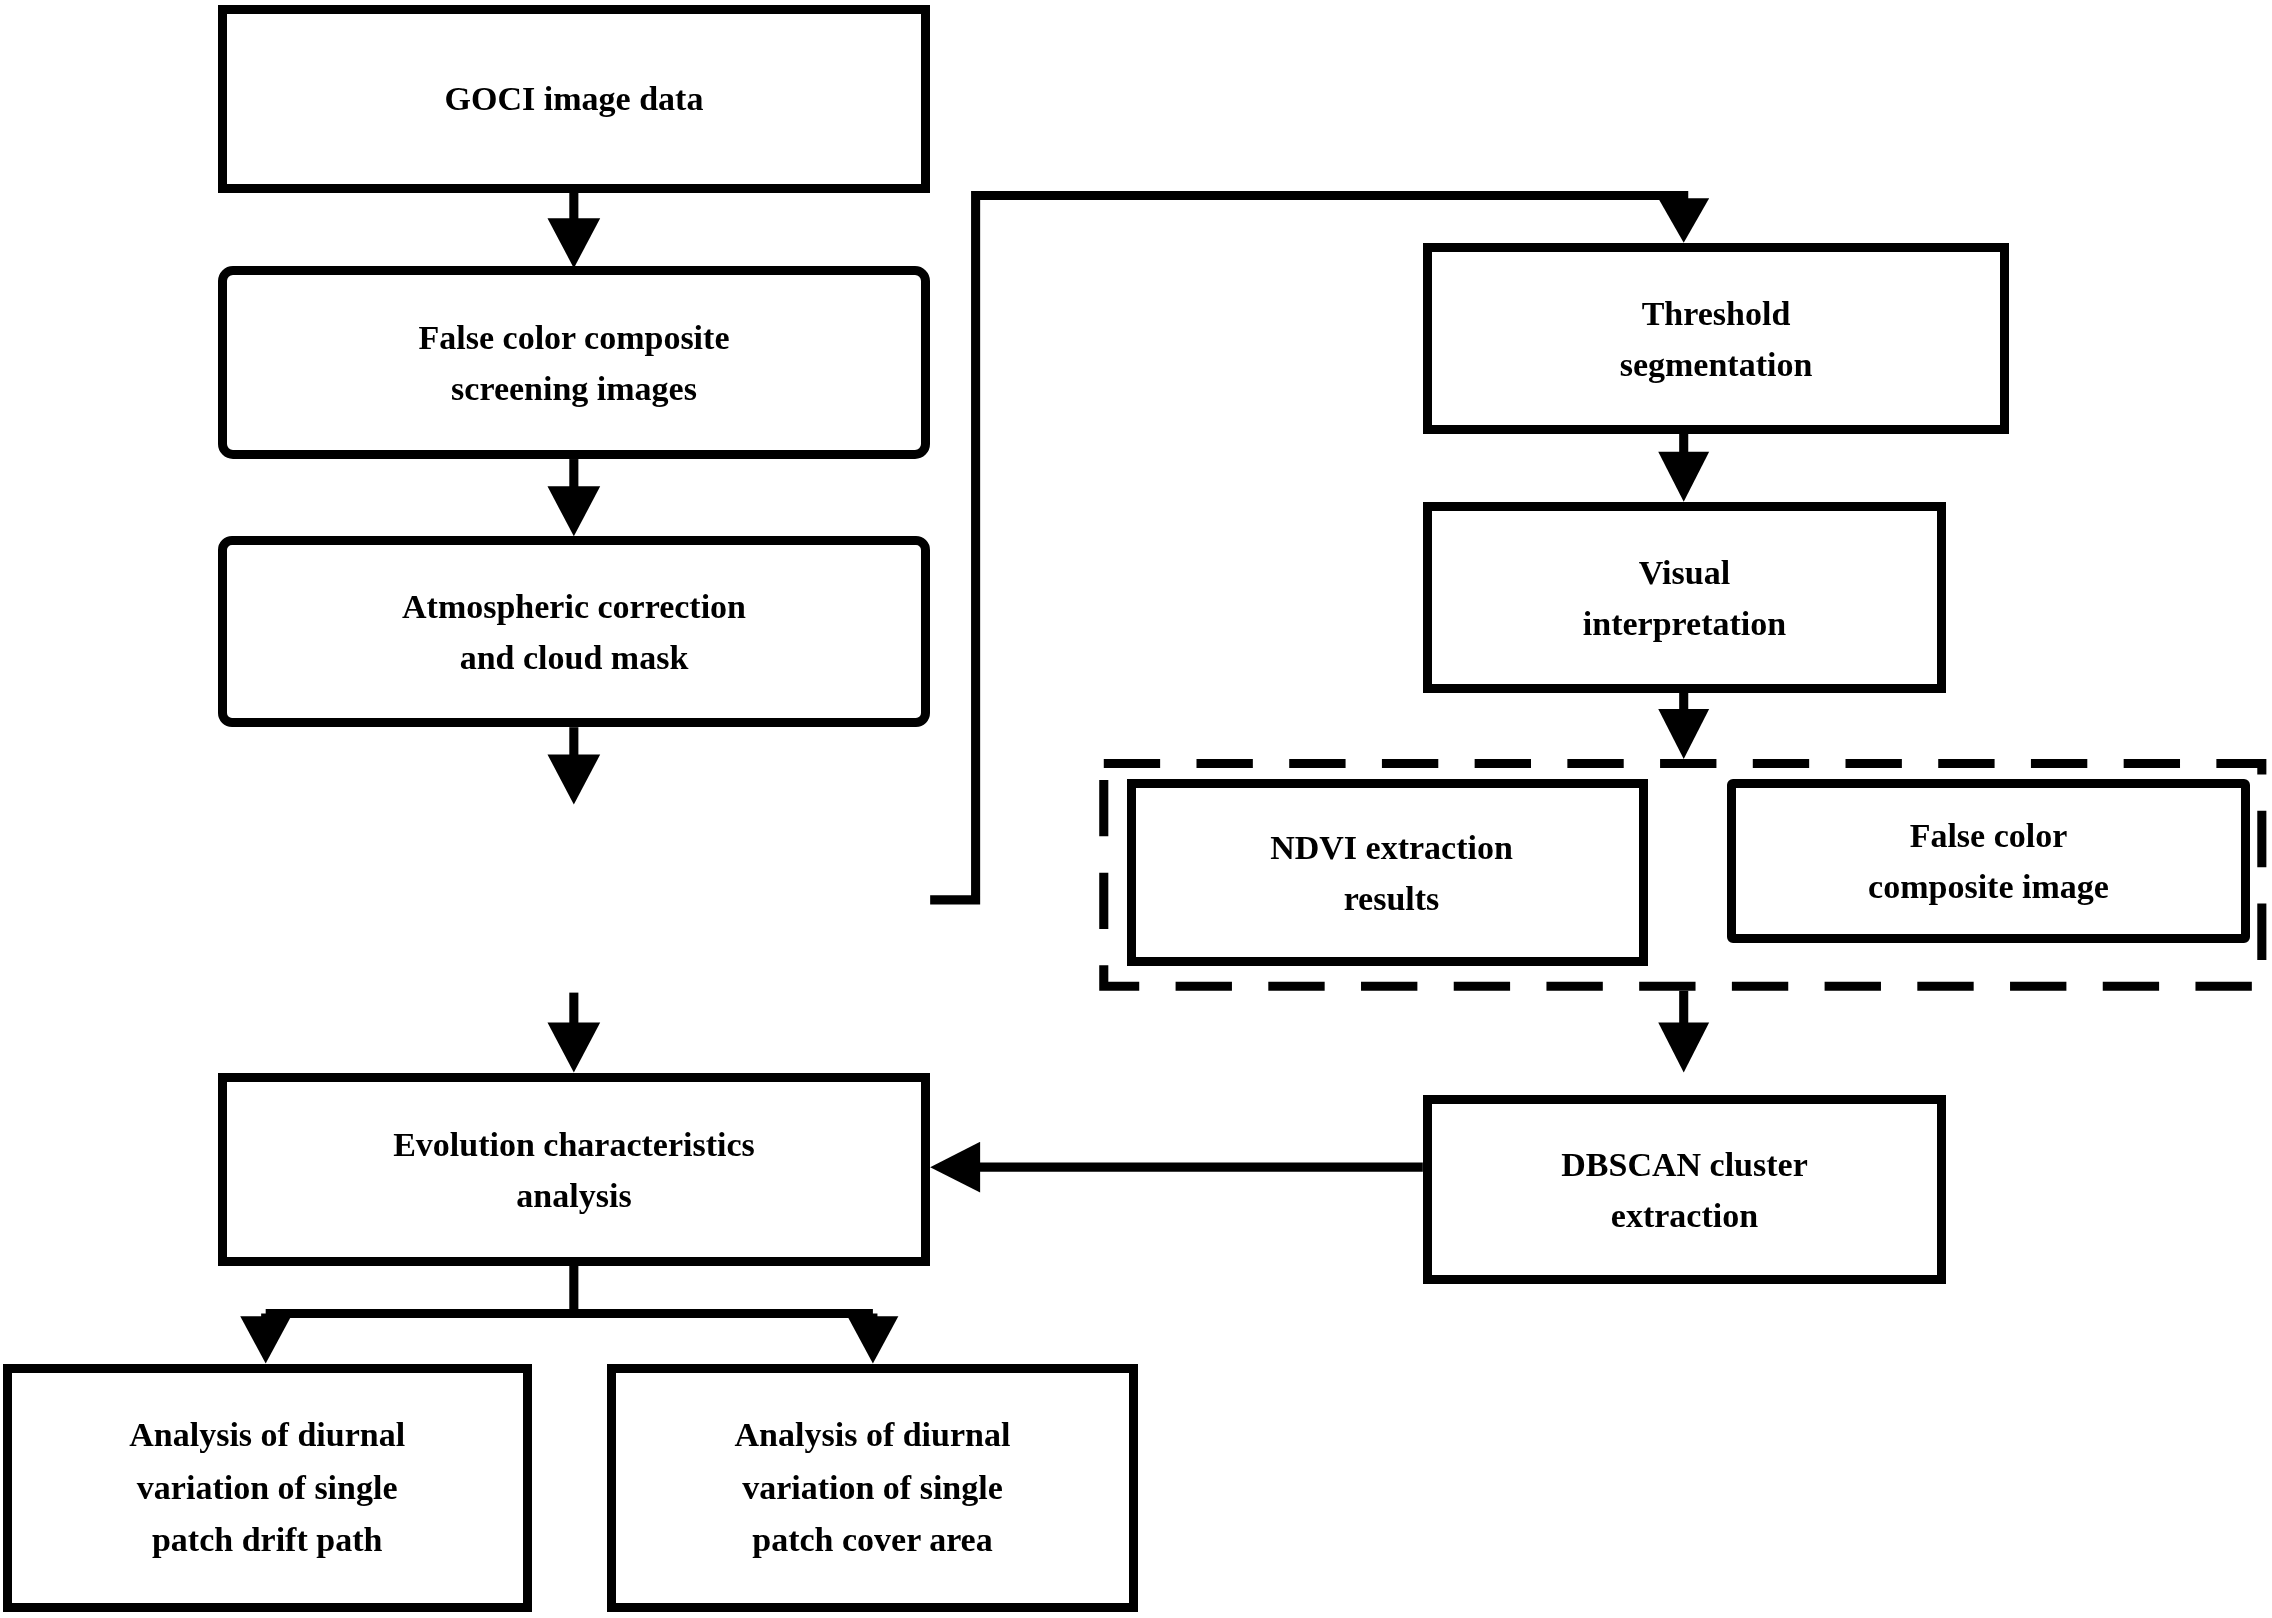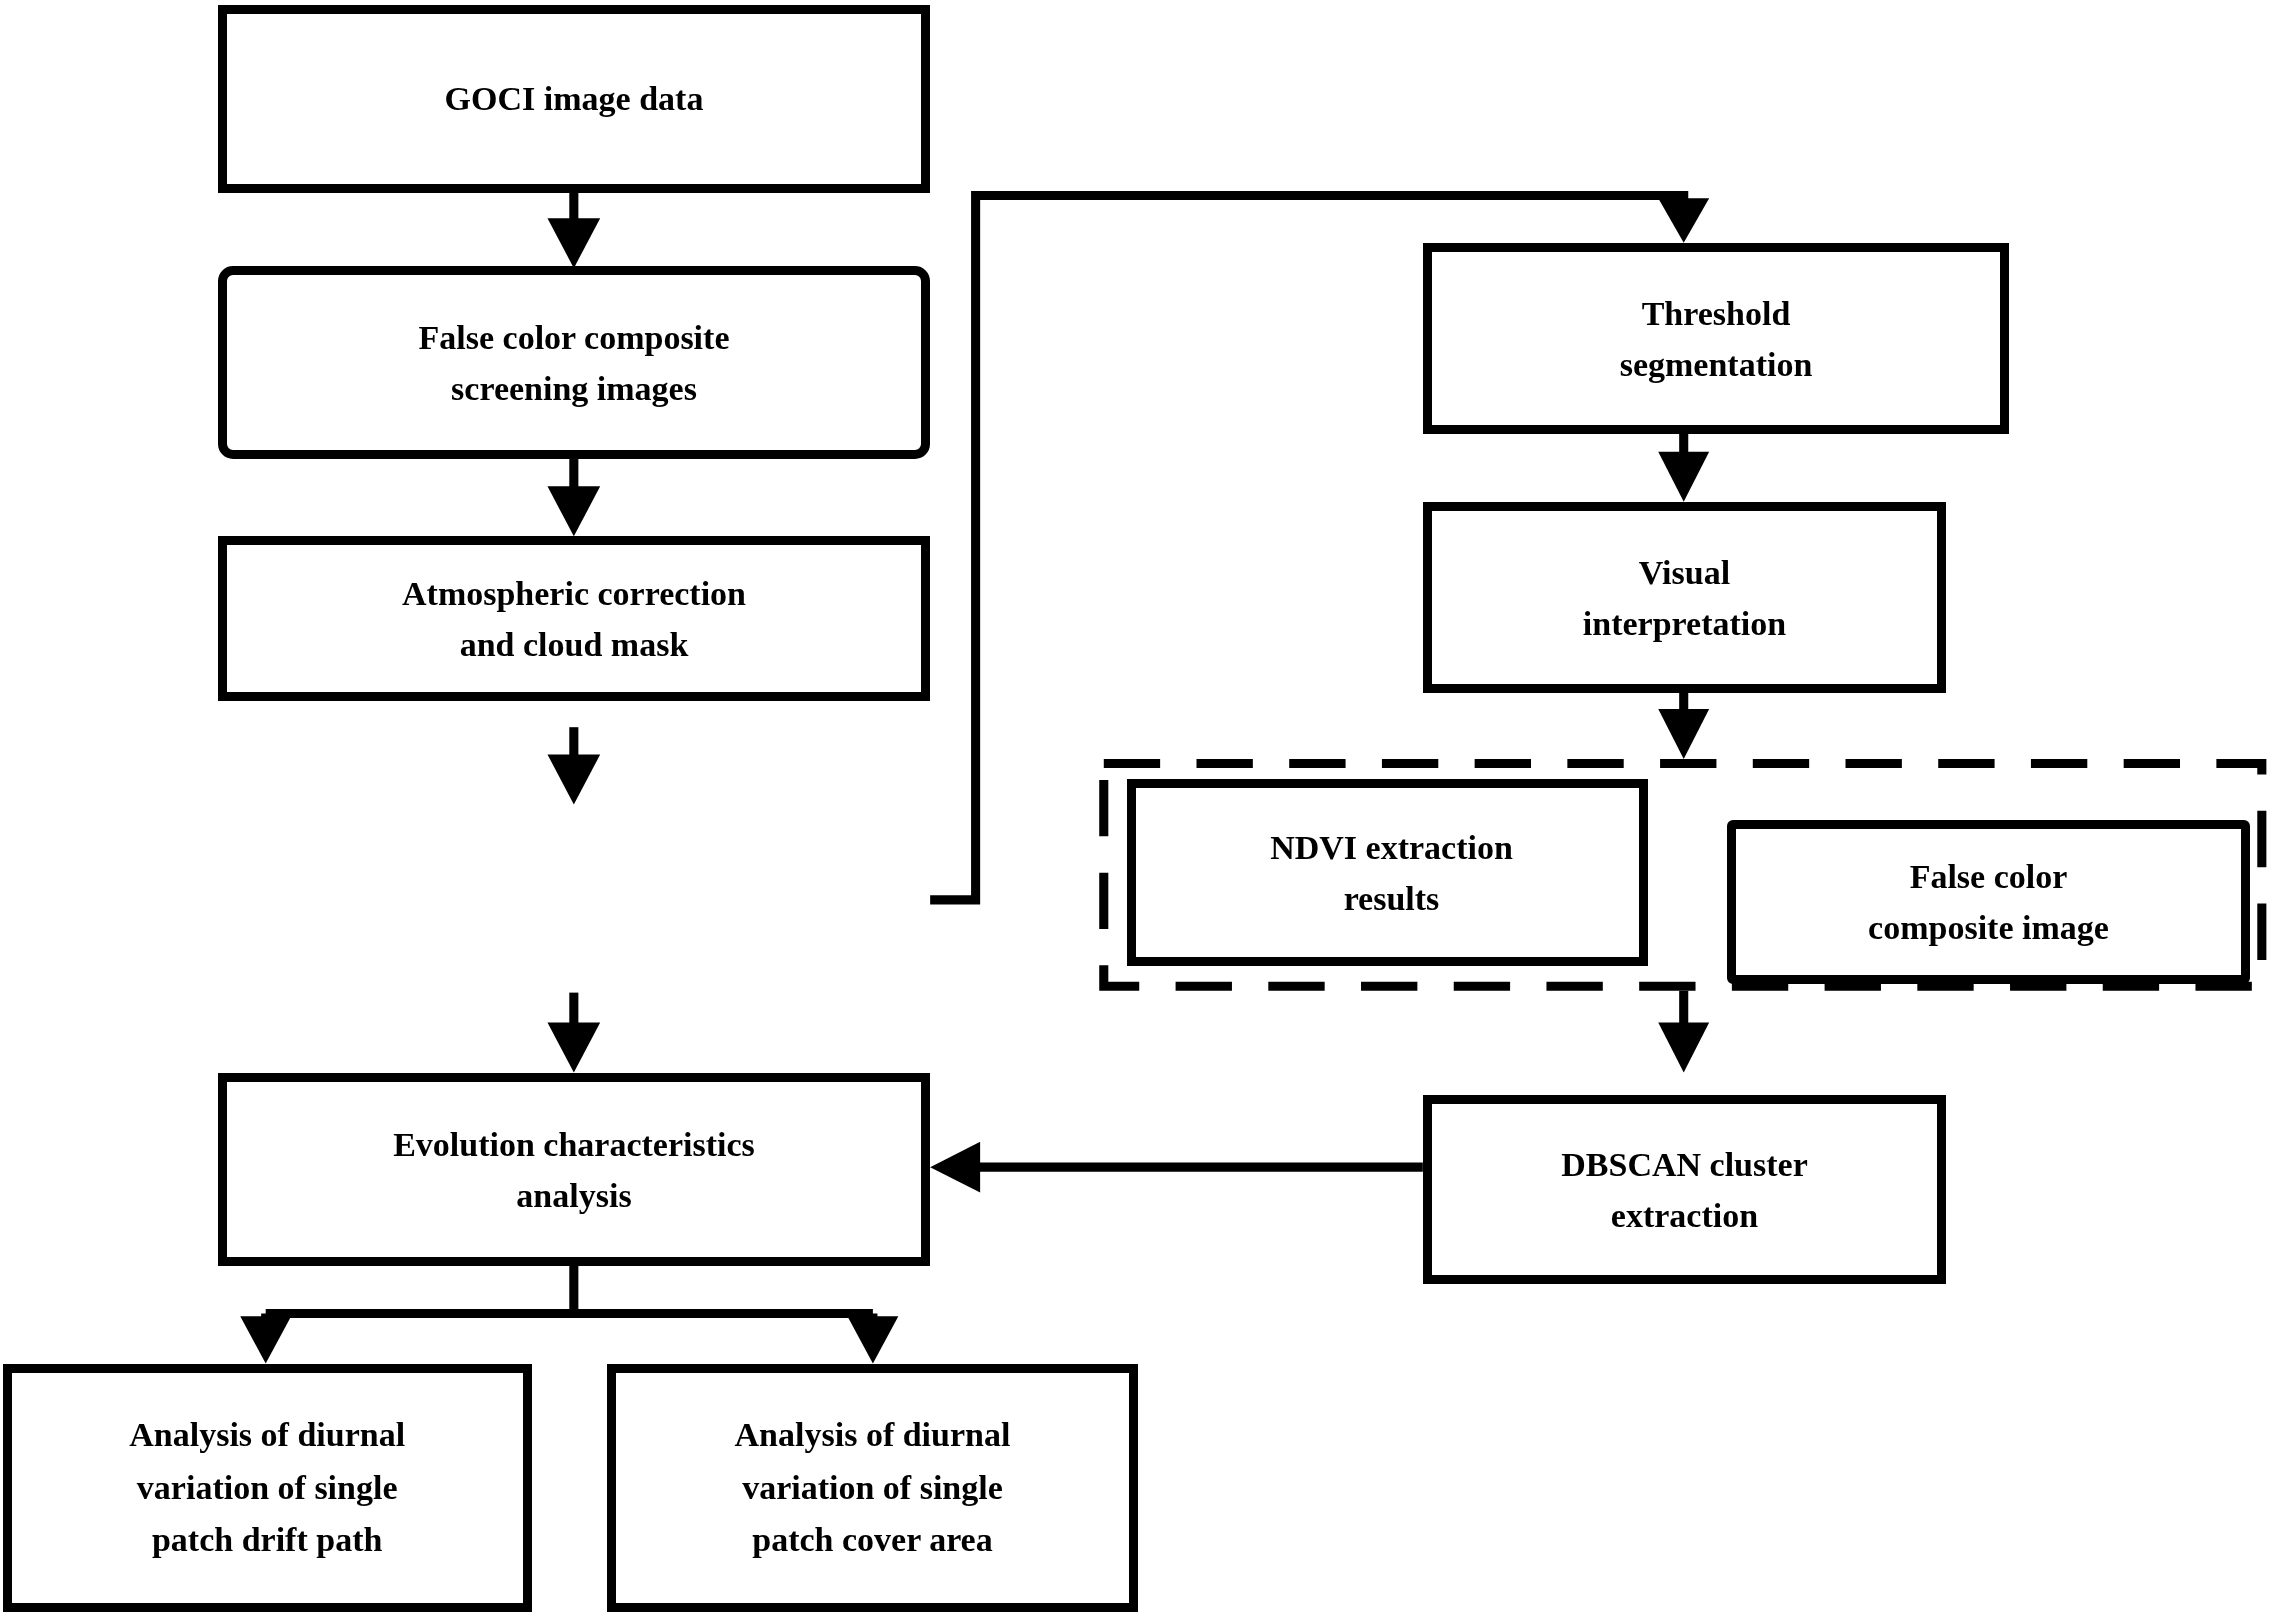--- a/index.html
+++ b/index.html
@@ -26,31 +26,31 @@
     text-align: center;
     font-weight: bold;
     font-size: 34px;
     line-height: 1.5;
     color: #000000;
     white-space: pre-line;
   }
   
   .n-goci      { left: 218px;  top: 4.5px;    width: 712px; height: 188px; }
   .n-fcscreen  { left: 218px;  top: 266px;  width: 712px; height: 193px; border-radius: 15px; }
-  .n-atm       { left: 218px;  top: 536px;  width: 712px; height: 165px; }
+  .n-atm       { left: 218px;  top: 536px;  width: 712px; height: 191px; border-radius: 14px; }
   .n-ndvicalc  { left: 218px;  top: 805px;  width: 712px; height: 188px; }
   .n-evolution { left: 218px;  top: 1073px; width: 712px; height: 193px; }
   
   .n-drift     { left: 2.7px;    top: 1364px; width: 529px; height: 248px; line-height: 1.55; }
   .n-cover     { left: 607px;  top: 1364px; width: 531px; height: 248px; line-height: 1.55; }
   
   .n-threshold { left: 1423px; top: 243px;  width: 586px; height: 191px; }
   .n-visual    { left: 1423px; top: 502px;  width: 523px; height: 191px; }
   .n-ndviex    { left: 1127px; top: 779px;  width: 521px; height: 187px; padding-left: 8px; }
-  .n-fcimage   { left: 1727px; top: 820px;  width: 523px; height: 164px; border-radius: 6px; }
+  .n-fcimage   { left: 1727px; top: 779px;  width: 523px; height: 164px; border-radius: 6px; }
   .n-dbscan    { left: 1423px; top: 1073px; width: 523px; height: 189px; margin-top: 22px; }
 </style>
 </head>
 <body>
 
 <div class="canvas">
 
   <svg class="connectors" viewBox="0 0 2500 1780" xmlns="http://www.w3.org/2000/svg">
 
     <path d="M 631 212 V 245" stroke="#000" stroke-width="10" fill="none"></path>

